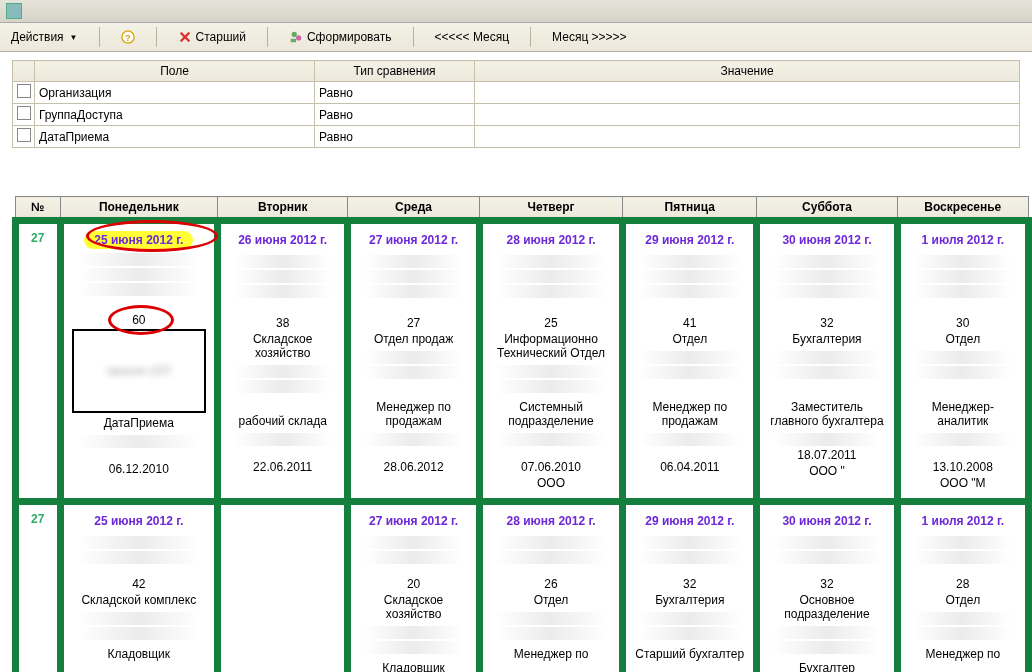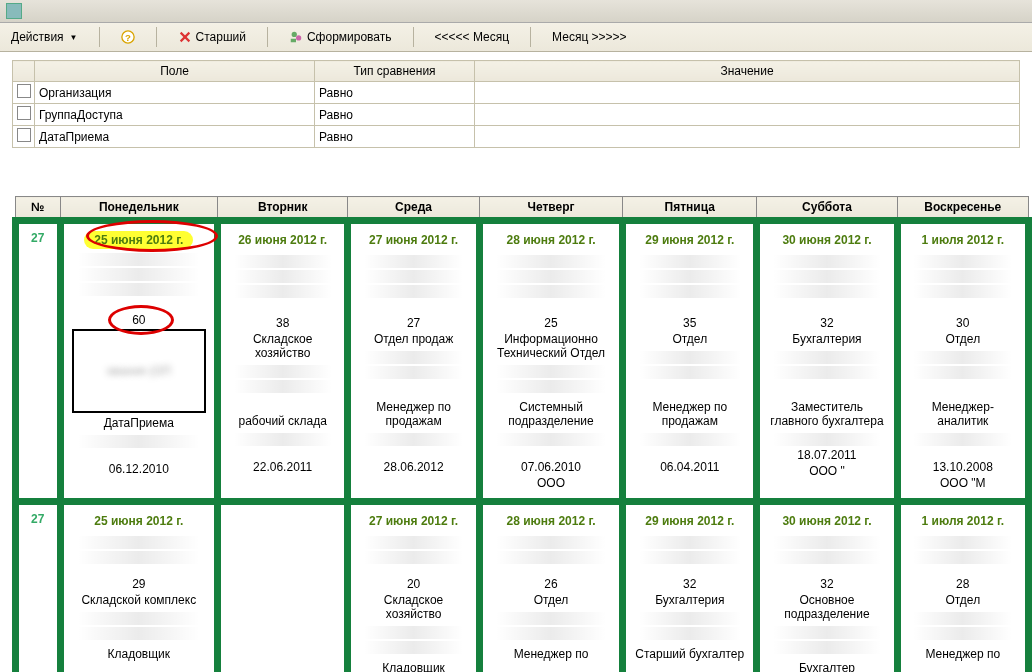--- a/index.html
+++ b/index.html
@@ -18,21 +18,21 @@
 .filter-table td.chk{width:18px;text-align:center}
 .chkbox{width:12px;height:12px;border:1px solid #888;background:#fff;display:inline-block}
 .cal-zone{padding:0 0 0 12px}
 .cal-table{border-collapse:collapse}
 .cal-table th{background:linear-gradient(#f4f1e6,#ece8db);font-weight:bold;text-align:center;padding:3px 4px;border:1px solid #888;font-size:12px}
 .cal-table td{border:7px solid #15803d;vertical-align:top;padding:7px;background:#fff}
 .wkcell{width:30px;text-align:center;color:#3a6;font-weight:bold;vertical-align:top;padding-top:4px}
 .daycell{width:138px}
 .dayblock{display:flex;flex-direction:column;align-items:center;text-align:center;min-height:258px}
 .dayblock2{display:flex;flex-direction:column;align-items:center;text-align:center}
-.date-hdr{color:#4d7c0f;font-weight:bold;padding:2px 0 4px 0}
+.date-hdr{color:#6d28d9;font-weight:bold;padding:2px 0 4px 0}
 .date-hdr.today{background:#ffff33;padding:2px 10px;border-radius:9px}
 .age{padding:1px 0}
 .dept{padding:1px 2px}
 .role{padding:1px 2px}
 .dt{padding:1px 0}
 .redact{color:transparent;text-shadow:0 0 6px rgba(0,0,0,.35);user-select:none;display:block;height:14px}
 .redact-block{height:60px;width:90%;margin:2px 0}
 .redact-block span{display:block;height:13px;margin:2px 0;background:linear-gradient(90deg,rgba(0,0,0,0),rgba(0,0,0,.08),rgba(0,0,0,0))}
 .highlight-oval{position:absolute;border:3px solid #d00;border-radius:50%/50%;pointer-events:none}
 .photo-box{width:130px;height:80px;border:2px solid #000;margin:2px 0;background:#fff;display:flex;align-items:center;justify-content:center}
@@ -239,21 +239,21 @@
   </td>
 
   <td class="daycell">
     <div class="dayblock">
       <span class="date-hdr">29 июня 2012 г.</span>
       <div class="redact-block">
                 <span></span>
                 <span></span>
                 <span></span>
               </div>
-      <span class="age">35</span>
+      <span class="age">41</span>
       <span class="dept">Отдел</span>
       <div class="redact-block" style="height:48px">
                 <span></span>
                 <span></span>
               </div>
       <span class="role">Менеджер по продажам</span>
       <div class="redact-block" style="height:26px">
                 <span></span>
               </div>
       <span class="dt">06.04.2011</span>
@@ -310,21 +310,21 @@
 <tr>
   <td class="wkcell">27</td>
 
   <td class="daycell">
     <div class="dayblock2">
       <span class="date-hdr">25 июня 2012 г.</span>
       <div class="redact-block" style="height:40px">
                 <span></span>
                 <span></span>
               </div>
-      <span class="age">29</span>
+      <span class="age">42</span>
       <span class="dept">Складской комплекс</span>
       <div class="redact-block" style="height:34px">
                 <span></span>
                 <span></span>
               </div>
       <span class="role">Кладовщик</span>
     </div>
   </td>
 
   <td class="daycell">

